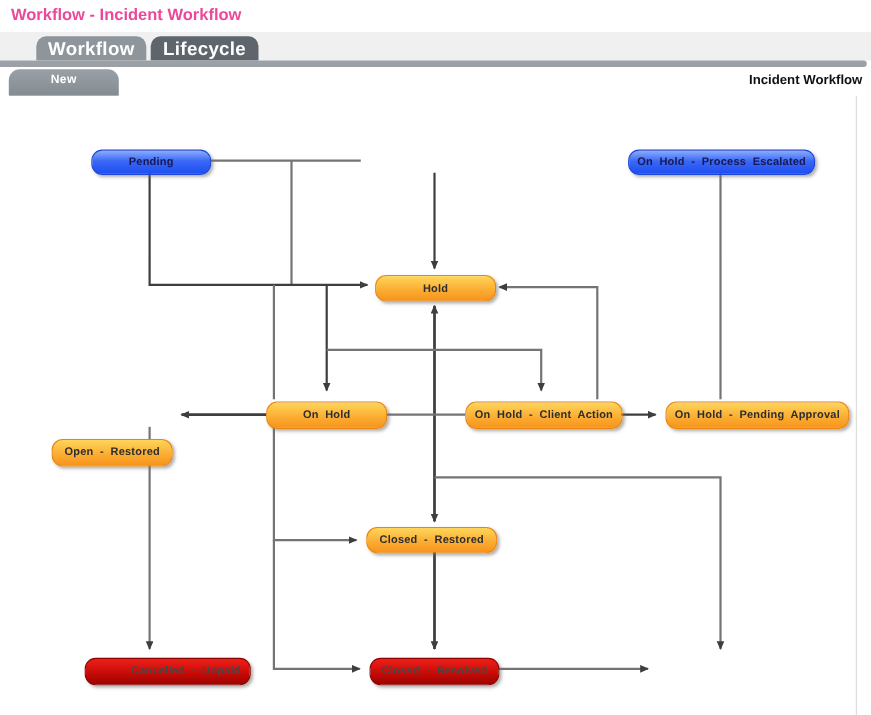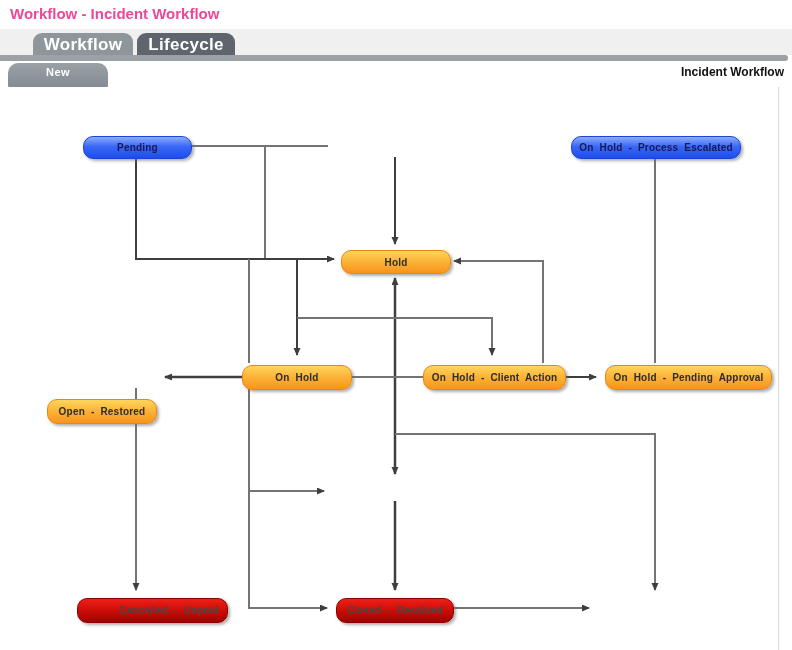--- a/index.html
+++ b/index.html
@@ -82,15 +82,16 @@
       <polyline points="452,521 589,521" fill="none" stroke="#747474" stroke-width="2" marker-end="url(#ah)"></polyline>
     </svg>
   <div class="canvas-right-border"></div>
 <div class="node node-blue" style="left: 83px; top: 49px; width: 107px; height: 21px;">Pending</div>
     <div class="node node-blue" style="left: 571px; top: 49px; width: 168px; height: 21px;">On Hold - Process Escalated</div>
     <div class="node node-orange" style="left: 341px; top: 163px; width: 108px; height: 22px;">Hold</div>
     <div class="node node-orange" style="left: 47px; top: 296px; width: 108px; height: 23px; margin-top: 16px;">Open - Restored</div>
     <div class="node node-orange" style="left: 242px; top: 278px; width: 108px; height: 23px;">On Hold</div>
     <div class="node node-orange" style="left: 605px; top: 278px; width: 165px; height: 23px;">On Hold - Pending Approval</div>
     <div class="node node-orange" style="left: 423px; top: 278px; width: 141px; height: 23px;">On Hold - Client Action</div>
+    <div class="node node-orange" style="left: 333px; top: 392px; width: 117px; height: 22px;">Closed - Restored</div>
     <div class="node node-red" style="left: 77px; top: 511px; width: 116px; height: 23px; padding-left: 33px;">Cancelled - Unpaid</div>
     <div class="node node-red" style="left: 336px; top: 511px; width: 116px; height: 23px; text-align: center;">Closed - Resolved</div>
   </div>
 
 </body></html>

